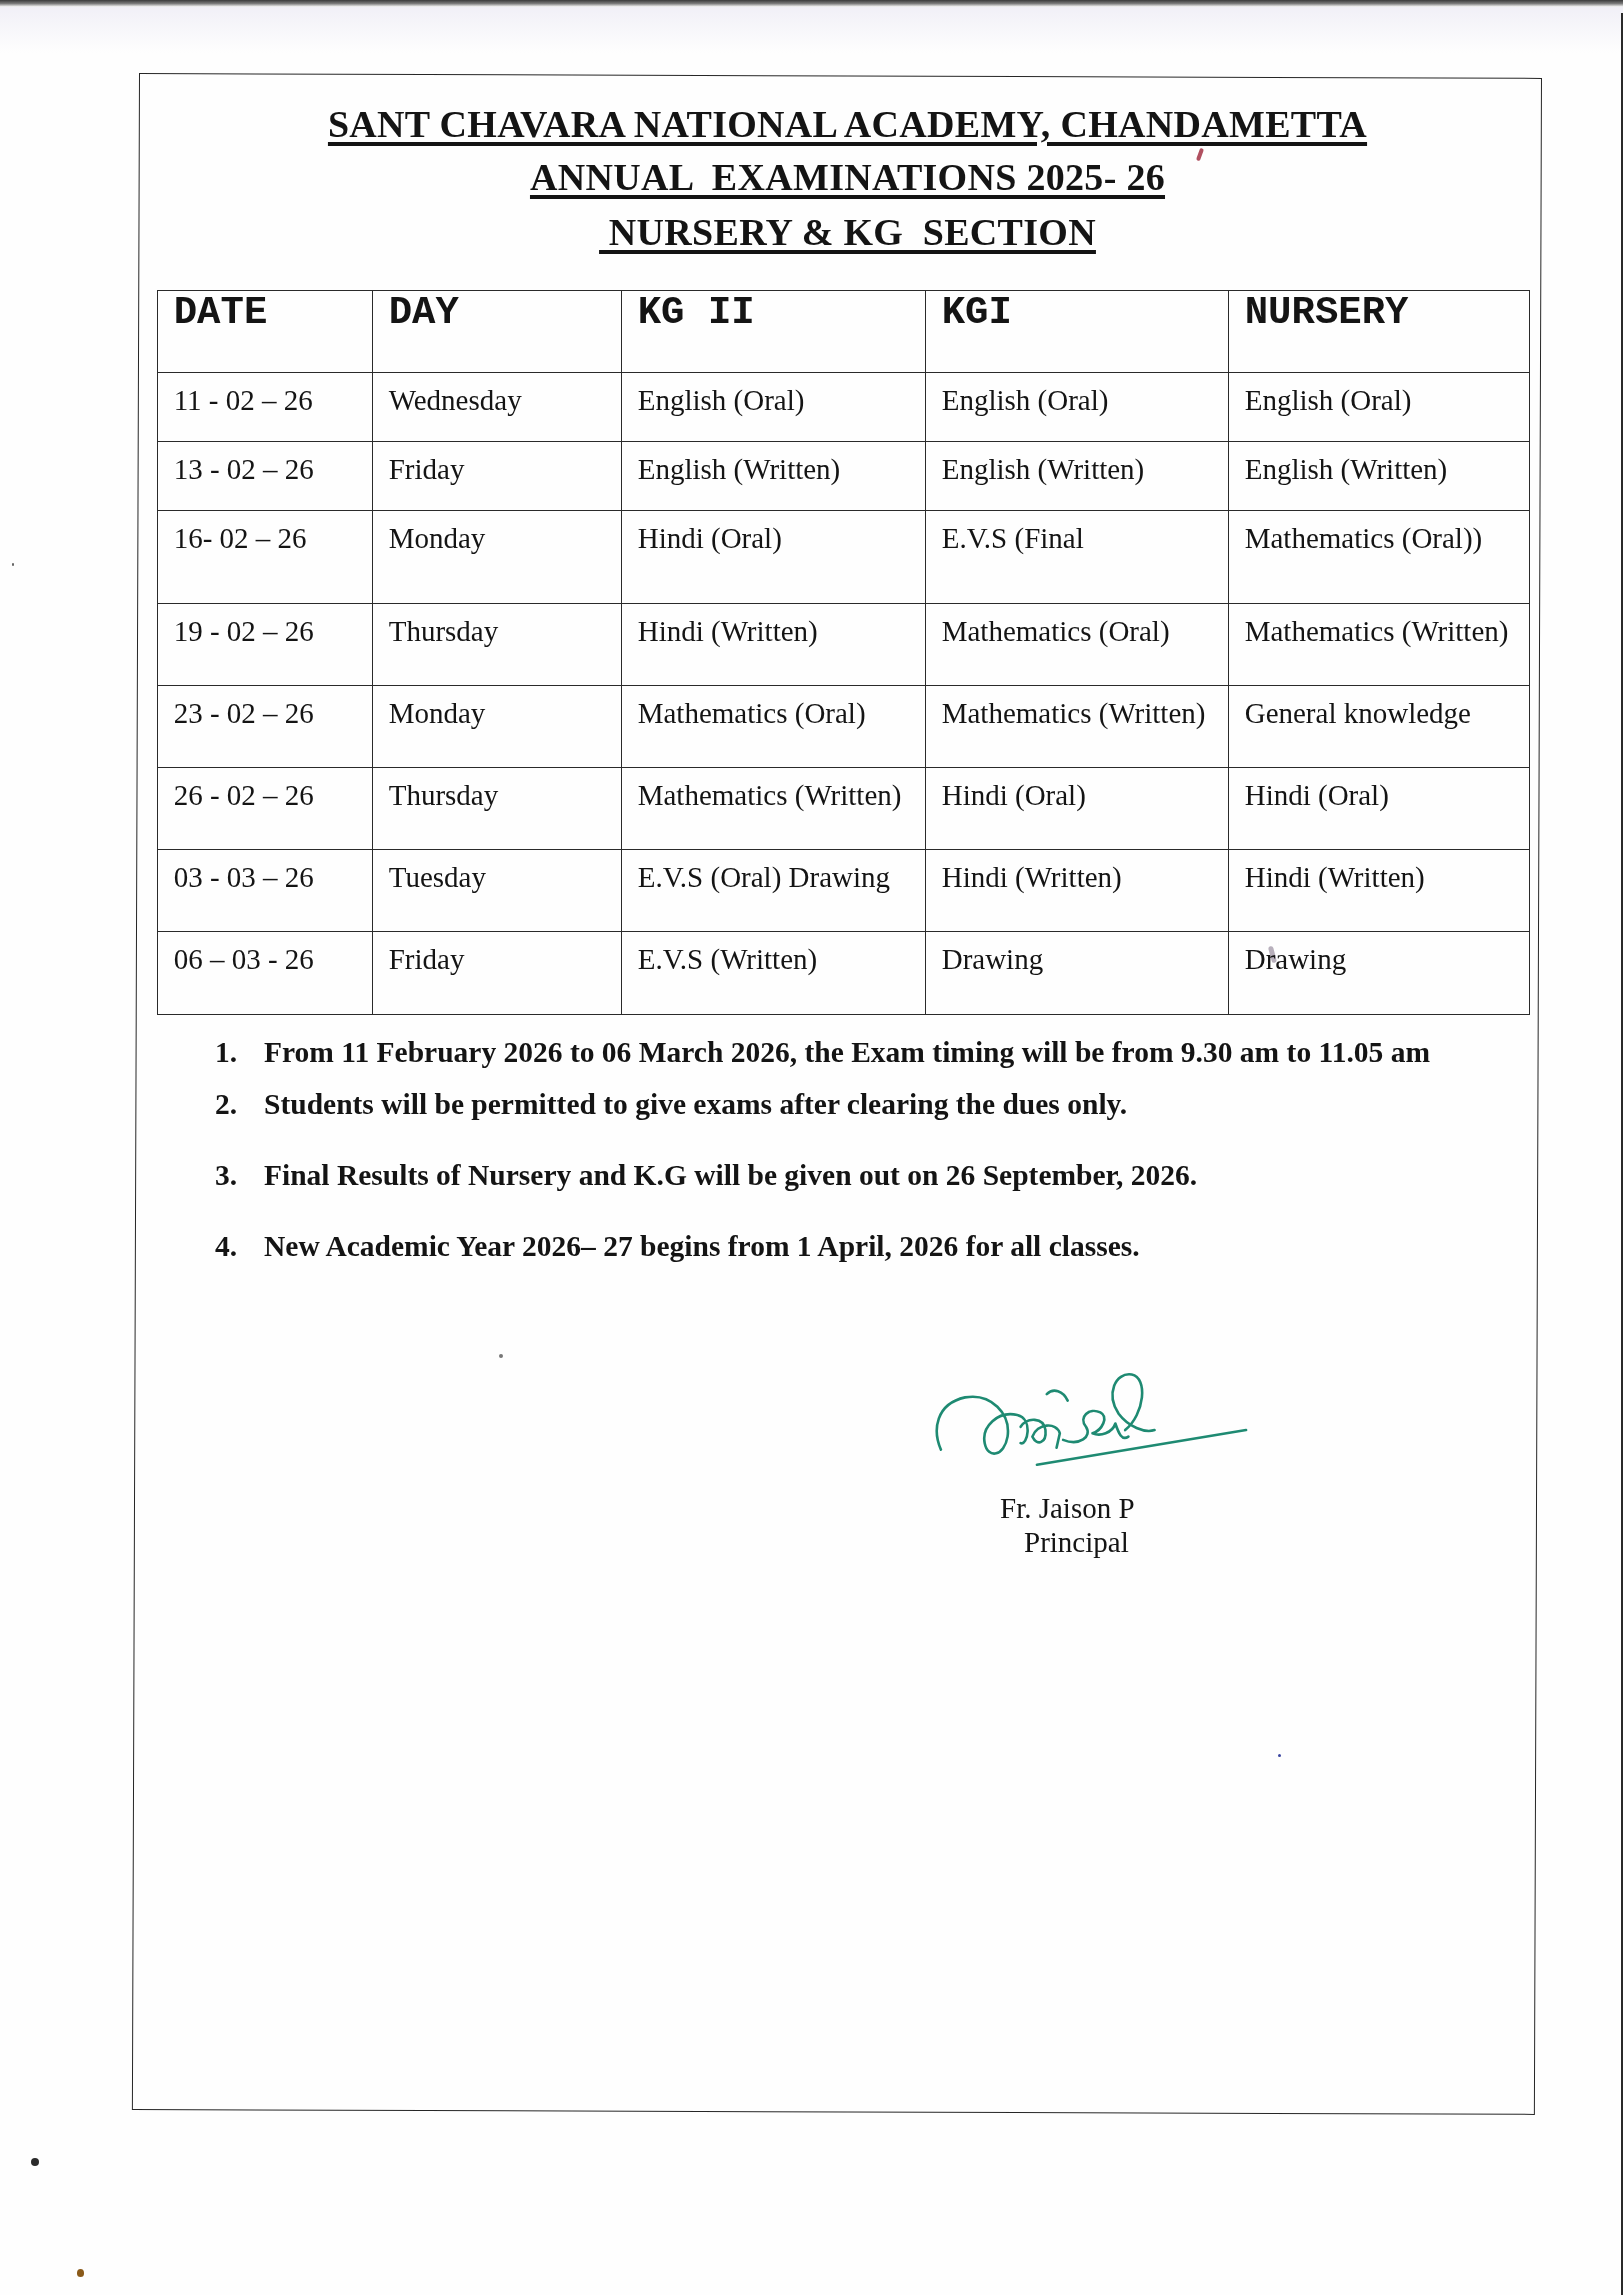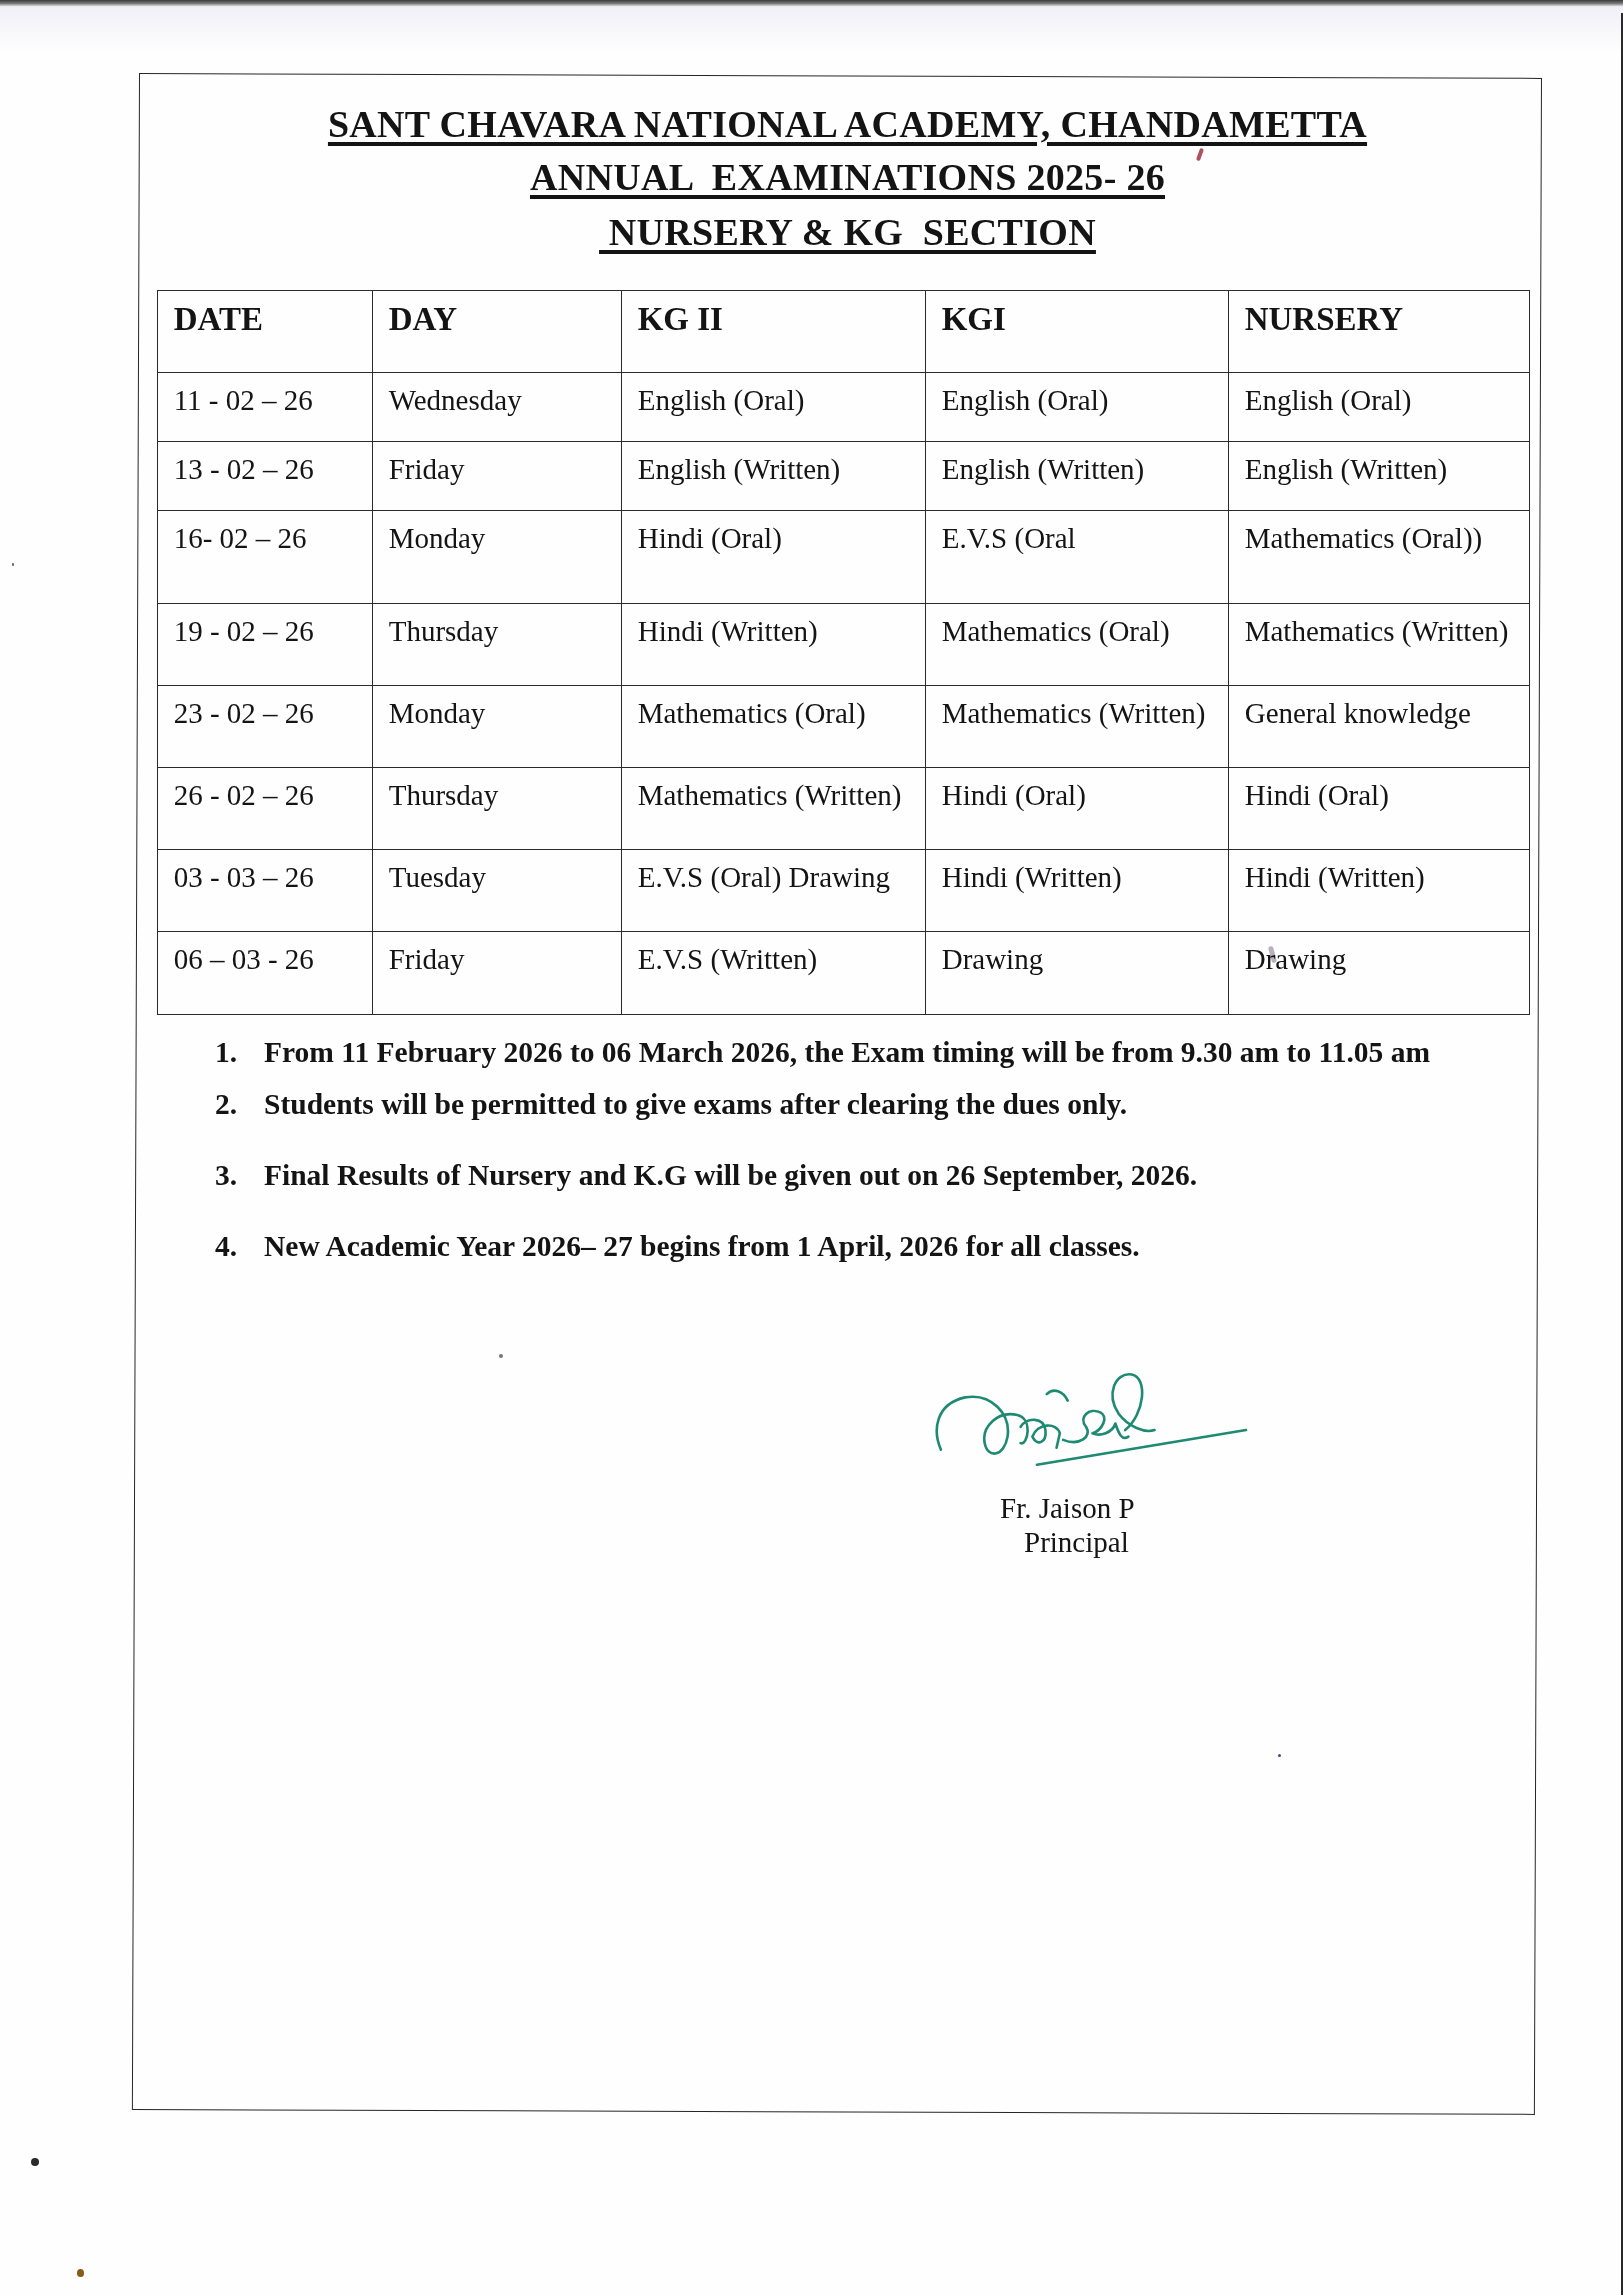--- a/index.html
+++ b/index.html
@@ -76,23 +76,24 @@
       vertical-align: top;
       text-align: left;
       padding: 6.5px 14.4px 0 15.7px;
       font-size: 29px;
       line-height: 41px;
       font-weight: normal;
       box-sizing: border-box;
     }
     table.exam-table th {
       font-weight: bold;
-      font-size: 33px;
-      padding-top: 8px;
+      font-size: 39px;
+      padding-top: 2px;
       height: 82px;
+      font-family: Liberation Mono, monospace;
     }
     col.c-date { width: 215px; }
     col.c-day { width: 249px; }
     col.c-kg2 { width: 304px; }
     col.c-kg1 { width: 303px; }
     col.c-nur { width: 301px; }
 
     .notes {
       position: absolute;
       left: 215px; top: 1035px;
@@ -178,21 +179,21 @@
         <td>13 - 02 – 26</td>
         <td>Friday</td>
         <td>English (Written)</td>
         <td>English (Written)</td>
         <td>English (Written)</td>
       </tr>
       <tr style="height: 93px;">
         <td>16- 02 – 26</td>
         <td>Monday</td>
         <td>Hindi (Oral)</td>
-        <td>E.V.S (Oral</td>
+        <td>E.V.S (Final</td>
         <td>Mathematics (Oral))</td>
       </tr>
       <tr style="height: 82px;">
         <td>19 - 02 – 26</td>
         <td>Thursday</td>
         <td> Hindi (Written)</td>
         <td>Mathematics (Oral)</td>
         <td>Mathematics (Written)</td>
       </tr>
       <tr style="height: 82px;">

